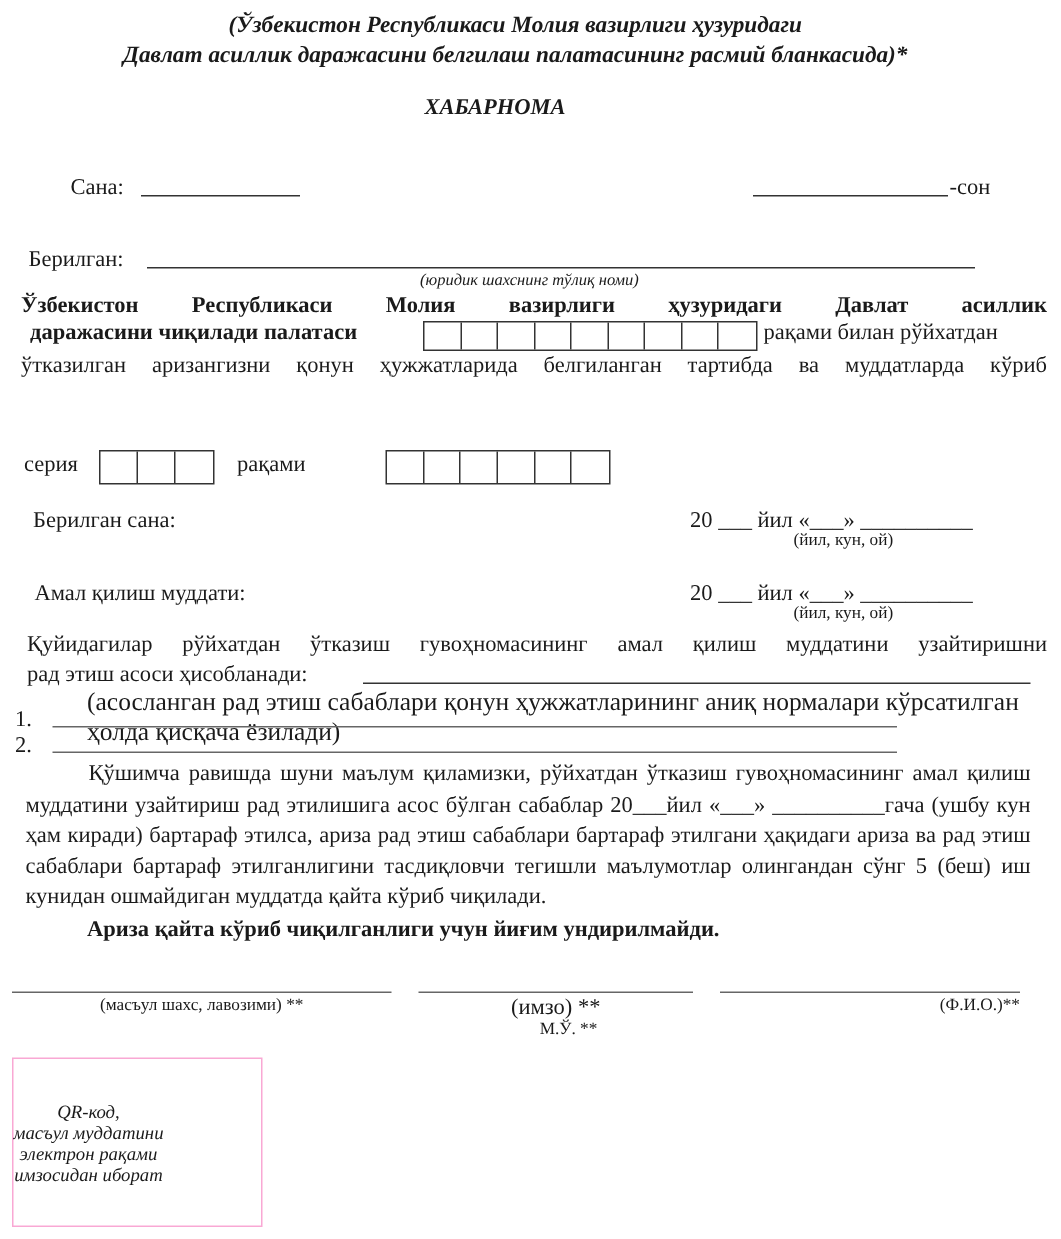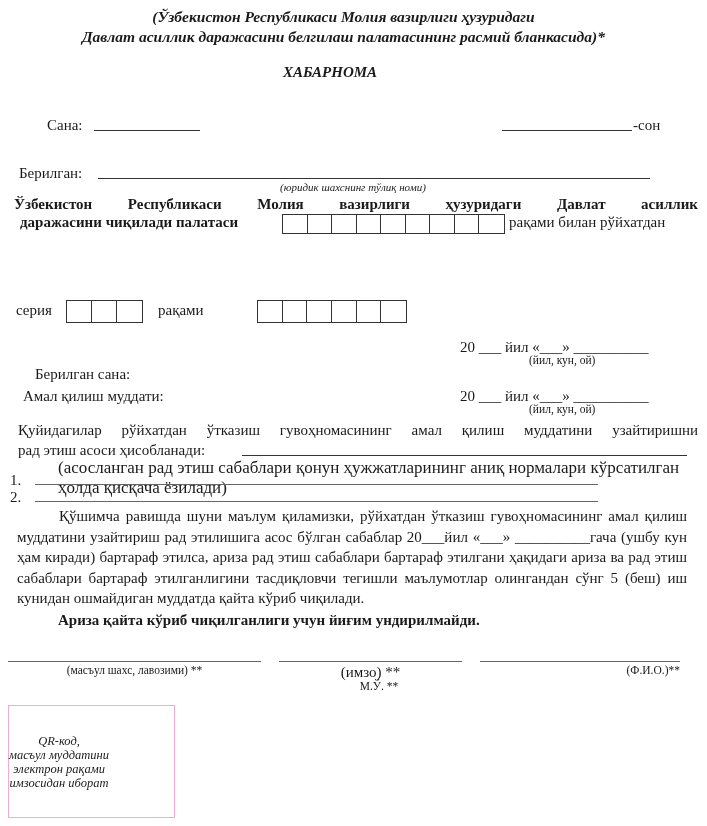--- a/index.html
+++ b/index.html
@@ -54,39 +54,40 @@
   <div class="cell" style="width:24.5px;"></div>
   <div class="cell" style="width:24.5px;"></div>
   <div class="cell" style="width:24.5px;"></div>
   <div class="cell" style="width:24.5px;"></div>
   <div class="cell" style="width:24.5px;"></div>
   <div class="cell" style="width:24.5px;"></div>
   <div class="cell" style="width:24.5px;"></div>
 </div>
 <div class="abs" style="left:509px; top:214px; font-size:15px;">рақами билан рўйхатдан</div>
 <div class="para" style="top:234px; line-height:21px;">
+  <span style="display:block; text-align:justify; text-align-last:justify;">ўтказилган аризангизни қонун ҳужжатларида белгиланган тартибда ва муддатларда кўриб</span>
 </div>
 
 <div class="abs txt" style="left:16px; top:300px;">серия</div>
 <div class="boxes" style="left:66px; top:300px; height:21px;">
   <div class="cell" style="width:25px;"></div>
   <div class="cell" style="width:25px;"></div>
   <div class="cell" style="width:25px;"></div>
 </div>
 <div class="abs txt" style="left:158px; top:300px;">рақами</div>
 <div class="boxes" style="left:257px; top:300px; height:21px;">
   <div class="cell" style="width:24.7px;"></div>
   <div class="cell" style="width:24.7px;"></div>
   <div class="cell" style="width:24.7px;"></div>
   <div class="cell" style="width:24.7px;"></div>
   <div class="cell" style="width:24.7px;"></div>
   <div class="cell" style="width:24.7px;"></div>
 </div>
 
-<div class="abs txt" style="left:35px; top:337px;margin-top:27px;">Берилган сана:</div>
+<div class="abs txt" style="left:22px; top:337px;">Берилган сана:</div>
 <div class="abs txt" style="left:460px; top:337px;">20 ___ йил «___» __________</div>
 <div class="abs small" style="left:529px; top:354px;">(йил, кун, ой)</div>
 
 <div class="abs txt" style="left:23px; top:386px;">Амал қилиш муддати:</div>
 <div class="abs txt" style="left:460px; top:386px;">20 ___ йил «___» __________</div>
 <div class="abs small" style="left:529px; top:403px;">(йил, кун, ой)</div>
 
 <div class="abs" style="left:18px; top:422px; width:680px; font-size:15px; text-align:justify; text-align-last:justify;">Қуйидагилар рўйхатдан ўтказиш гувоҳномасининг амал қилиш муддатини узайтиришни</div>
 <div class="abs txt" style="left:18px; top:440px;">рад этиш асоси ҳисобланади:</div>
 <div class="line" style="left:242px; top:455px; width:445px;"></div>

